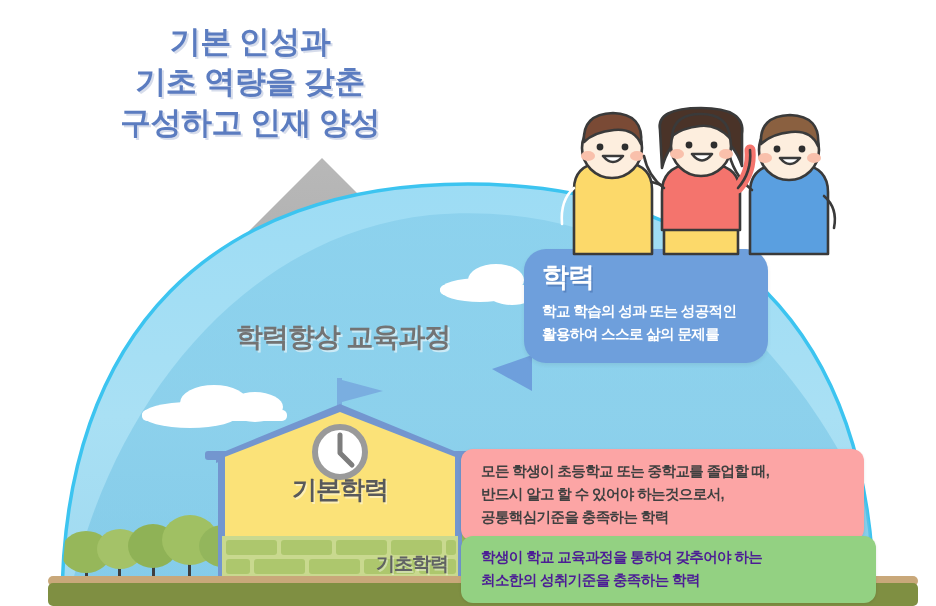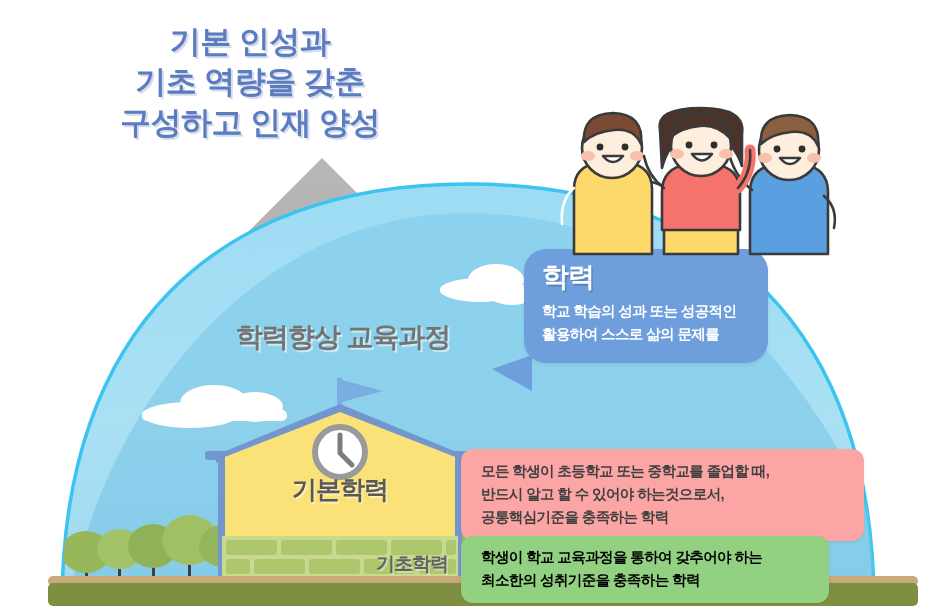--- a/index.html
+++ b/index.html
@@ -96,24 +96,24 @@
   }
   .defbox span{display:block;white-space:nowrap;}
   .defbox-basic{
     left:461px;top:449px;width:403px;
     background:#fca5a5;
     padding:11px 14px 11px 20px;
     color:#404040;font-size:14.5px;font-weight:bold;
     line-height:1.60;letter-spacing:-0.6px;
   }
   .defbox-found{
-    left:461px;top:536px;width:368px;
+    left:461px;top:536px;width:415px;
     background:#93d182;
     padding:10px 14px 11px 20px;
-    color:#000000;font-size:14.5px;font-weight:bold;
+    color:#4c1d95;font-size:14.5px;font-weight:bold;
     line-height:1.60;letter-spacing:-0.6px;
   }
 
   
   .kids{position:absolute;left:556px;top:104px;width:292px;height:165px;z-index:35;}
 </style>
 </head>
 <body>
 
 <div class="stage">

